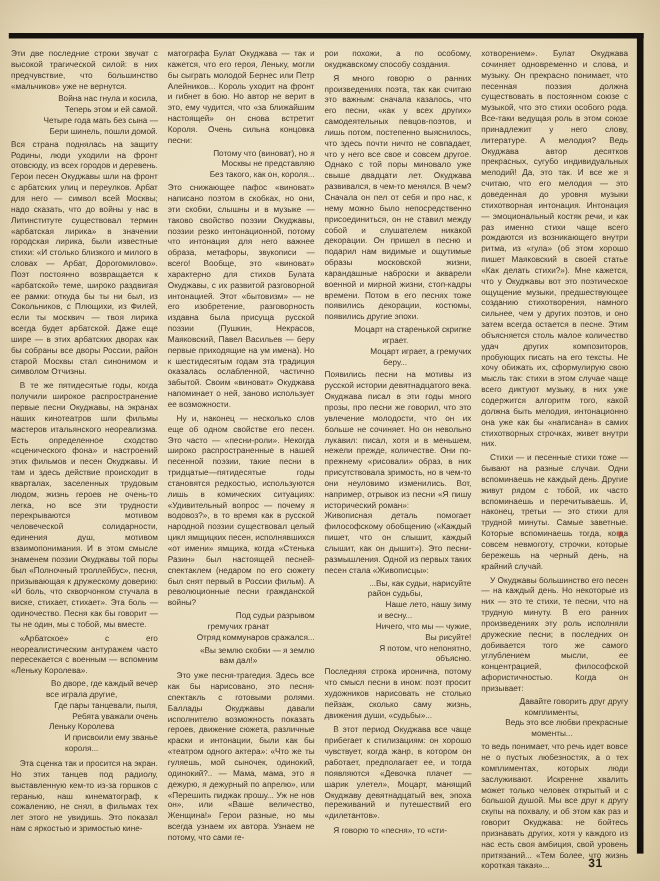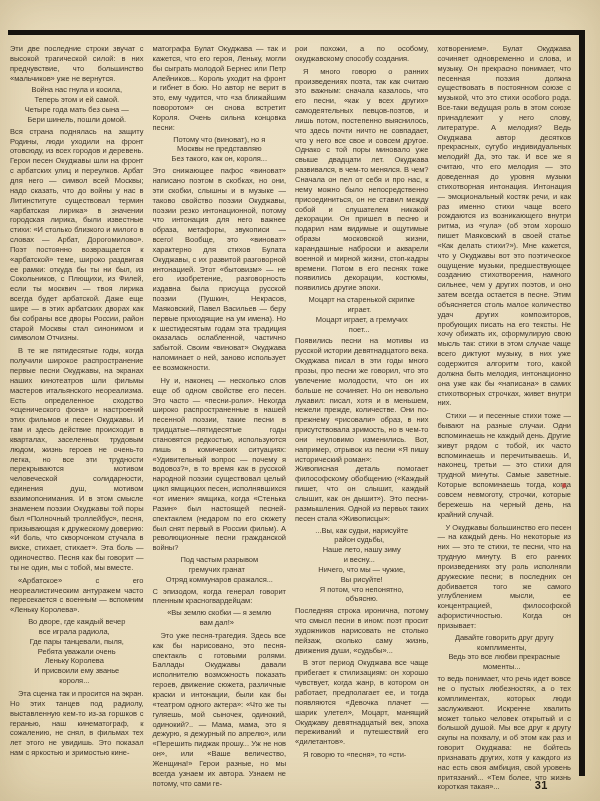--- a/index.html
+++ b/index.html
@@ -9,21 +9,21 @@
         font-family:"Liberation Sans","DejaVu Sans",sans-serif;}
   .rule-top{position:absolute;left:8px;top:30px;width:577px;height:5px;background:#16130f;}
   .rule-right{position:absolute;left:579px;top:30px;width:6px;height:746px;background:#16130f;}
   .columns{position:absolute;left:10px;top:44px;width:561px;display:flex;gap:9px;}
   .col{flex:1 1 0;min-width:0;font-size:7.5px;line-height:9.85px;color:#3c342a;
        text-align:justify;hyphens:auto;-webkit-hyphens:auto;letter-spacing:-0.03px;}
   .col p{margin:0;}
   p.p{text-indent:8px;margin-top:3px;}
   p.pc{text-indent:0;}
   .verse{margin:2px 0;}
-  .vl{text-align:center;}
+  .vl{text-align:right;}
   .vl.r{text-align:center;padding-right:5px;}
   .page-number{position:absolute;left:518px;top:779px;width:30px;text-align:right;
                font-size:11px;font-weight:bold;color:#241e15;letter-spacing:.5px;}
   .red-mark{position:absolute;left:562px;top:483px;width:4px;height:5px;
             background:#c2403a;border-radius:50%;opacity:.85;}
 </style>
 </head>
 <body>
 
 <div class="page">
@@ -36,58 +36,57 @@
           <div class="vl">Война нас гнула и косила,</div>
           <div class="vl">Теперь этом и ей самой.</div>
           <div class="vl">Четыре года мать без сына —</div>
           <div class="vl">Бери шинель, пошли домой.</div>
         </div>
         <p class="pc">Вся страна поднялась на защиту Родины, люди уходили на фронт отовсюду, из всех городов и деревень. Герои песен Окуджавы шли на фронт с арбатских улиц и переулков. Арбат для него — символ всей Москвы; надо сказать, что до войны у нас в Литинституте существовал термин «арбатская лирика» в значении городская лирика, были известные стихи: «И столько близкого и милого в словах — Арбат, Дорогомилово». Поэт постоянно возвращается к «арбатской» теме, широко раздвигая ее рамки: откуда бы ты ни был, из Сокольников, с Плющихи, из Филей, если ты москвич — твоя лирика всегда будет арбатской. Даже еще шире — в этих арбатских дворах как бы собраны все дворы России, район старой Москвы стал синонимом и символом Отчизны.</p>
         <p class="p">В те же пятидесятые годы, когда получили широкое распространение первые песни Окуджавы, на экранах наших кинотеатров шли фильмы мастеров итальянского неореализма. Есть определенное сходство «сценического фона» и настроений этих фильмов и песен Окуджавы. И там и здесь действие происходит в кварталах, заселенных трудовым людом, жизнь героев не очень-то легка, но все эти трудности перекрываются мотивом человеческой солидарности, единения душ, мотивом взаимопонимания. И в этом смысле знаменем поэзии Окуджавы той поры был «Полночный троллейбус», песня, призывающая к дружескому доверию: «И боль, что скворчонком стучала в виске, стихает, стихает». Эта боль — одиночество. Песня как бы говорит — ты не один, мы с тобой, мы вместе.</p>
         <p class="p">«Арбатское» с его неореалистическим антуражем часто пересекается с военным — вспомним «Леньку Королева».</p>
         <div class="verse">
           <div class="vl">Во дворе, где каждый вечер</div>
-          <div class="vl r">все играла радиола,</div>
+          <div class="vl r">все играла другие,</div>
           <div class="vl">Где пары танцевали, пыля,</div>
           <div class="vl">Ребята уважали очень</div>
           <div class="vl r">Леньку Королева</div>
           <div class="vl">И присвоили ему званье</div>
           <div class="vl r">короля...</div>
         </div>
         <p class="p">Эта сценка так и просится на экран. Но этих танцев под радиолу, выставленную кем-то из-за горшков с геранью, наш кинематограф, к сожалению, не снял, в фильмах тех лет этого не увидишь. Это показал нам с яркостью и зримостью кине-</p>
       </div>
     <div class="col">
-        <p class="pc">матографа Булат Окуджава — так и кажется, что его героя, Леньку, могли бы сыграть молодой Бернес или Петр Алейников... Король уходит на фронт и гибнет в бою. Но автор не верит в это, ему чудится, что «за ближайшим поворотом» он снова встретит Короля. Очень сильна концовка песни:</p>
+        <p class="pc">матографа Булат Окуджава — так и кажется, что его героя, Леньку, могли бы сыграть молодой Бернес или Петр Алейников... Король уходит на фронт и гибнет в бою. Но автор не верит в это, ему чудится, что «за ближайшим настоящей» он снова встретит Короля. Очень сильна концовка песни:</p>
         <div class="verse">
           <div class="vl">Потому что (виноват), но я</div>
           <div class="vl">Москвы не представляю</div>
           <div class="vl">Без такого, как он, короля...</div>
         </div>
         <p class="pc">Это снижающее пафос «виноват» написано поэтом в скобках, но они, эти скобки, слышны и в музыке — таково свойство поэзии Окуджавы, поэзии резко интонационной, потому что интонация для него важнее образа, метафоры, звукописи — всего! Вообще, это «виноват» характерно для стихов Булата Окуджавы, с их развитой разговорной интонацией. Этот «бытовизм» — не его изобретение, разговорность издавна была присуща русской поэзии (Пушкин, Некрасов, Маяковский, Павел Васильев — беру первые приходящие на ум имена). Но к шестидесятым годам эта традиция оказалась ослабленной, частично забытой. Своим «виноват» Окуджава напоминает о ней, заново использует ее возможности.</p>
         <p class="p">Ну и, наконец — несколько слов еще об одном свойстве его песен. Это часто — «песни-роли». Некогда широко распространенные в нашей песенной поэзии, такие песни в тридцатые—пятидесятые годы становятся редкостью, используются лишь в комических ситуациях: «Удивительный вопрос — почему я водовоз?», в то время как в русской народной поэзии существовал целый цикл ямщицких песен, исполнявшихся «от имени» ямщика, когда «Стенька Разин» был настоящей песней-спектаклем (недаром по его сюжету был снят первый в России фильм). А революционные песни гражданской войны?</p>
         <div class="verse">
-          <div class="vl">Под частым разрывом</div>
+          <div class="vl">Под судьи разрывом</div>
           <div class="vl r">гремучих гранат</div>
           <div class="vl">Отряд коммунаров сражался...</div>
         </div>
-        <p class="pc">С эпизодом, когда генерал говорит пленным красногвардейцам:</p>
         <div class="verse">
           <div class="vl">«Вы землю скобки — я землю</div>
           <div class="vl r">вам дал!»</div>
         </div>
         <p class="p">Это уже песня-трагедия. Здесь все как бы нарисовано, это песня-спектакль с готовыми ролями. Баллады Окуджавы давали исполнителю возможность показать героев, движение сюжета, различные краски и интонации, были как бы «театром одного актера»: «Что же ты гуляешь, мой сыночек, одинокий, одинокий?.. — Мама, мама, это я дежурю, я дежурный по апрелю», или «Перешить пиджак прошу... Уж не нов он», или «Ваше величество, Женщина!» Герои разные, но мы всегда узнаем их автора. Узнаем не потому, что сами ге-</p>
       </div>
     <div class="col">
         <p class="pc">рои похожи, а по особому, окуджавскому способу создания.</p>
         <p class="p">Я много говорю о ранних произведениях поэта, так как считаю это важным: сначала казалось, что его песни, «как у всех других» самодеятельных певцов-поэтов, и лишь потом, постепенно выяснилось, что здесь почти ничто не совпадает, что у него все свое и совсем другое. Однако с той поры миновало уже свыше двадцати лет. Окуджава развивался, в чем-то менялся. В чем? Сначала он пел от себя и про нас, к нему можно было непосредственно присоединиться, он не ставил между собой и слушателем никакой декорации. Он пришел в песню и подарил нам видимые и ощутимые образы московской жизни, карандашные наброски и акварели военной и мирной жизни, стоп-кадры времени. Потом в его песнях тоже появились декорации, костюмы, появились другие эпохи.</p>
         <div class="verse">
           <div class="vl">Моцарт на старенькой скрипке</div>
           <div class="vl r">играет.</div>
           <div class="vl">Моцарт играет, а гремучих</div>
-          <div class="vl r">поет...</div>
+          <div class="vl r">беру...</div>
         </div>
         <p class="pc">Появились песни на мотивы из русской истории девятнадцатого века. Окуджава писал в эти годы много прозы, про песни же говорил, что это увлечение молодости, что он их больше не сочиняет. Но он невольно лукавил: писал, хотя и в меньшем, нежели прежде, количестве. Они по-прежнему «рисовали» образ, в них присутствовала зримость, но в чем-то они неуловимо изменились. Вот, например, отрывок из песни «Я пишу исторический роман»:</p>
         <p class="pc">Живописная деталь помогает философскому обобщению («Каждый пишет, что он слышит, каждый слышит, как он дышит»). Это песни-размышления. Одной из первых таких песен стала «Живописцы»:</p>
         <div class="verse">
           <div class="vl">...Вы, как судьи, нарисуйте</div>
           <div class="vl r">район судьбы,</div>
           <div class="vl">Наше лето, нашу зиму</div>
           <div class="vl r">и весну...</div>
           <div class="vl">Ничего, что мы — чужие,</div>
           <div class="vl">Вы рисуйте!</div>

